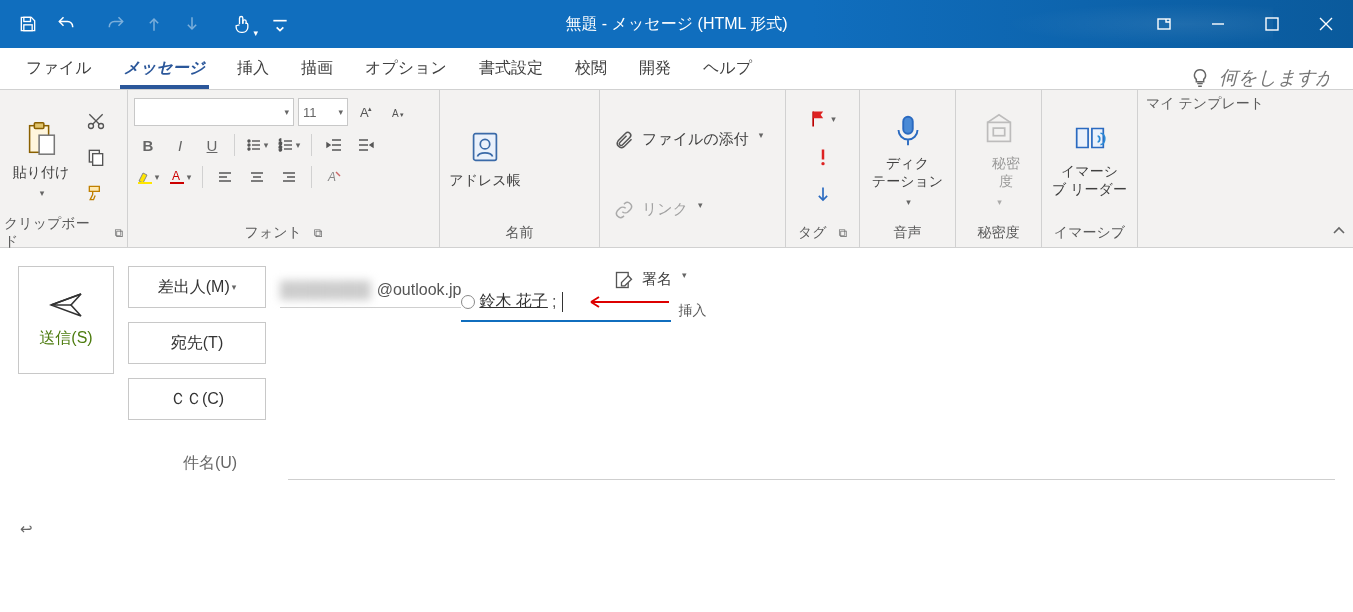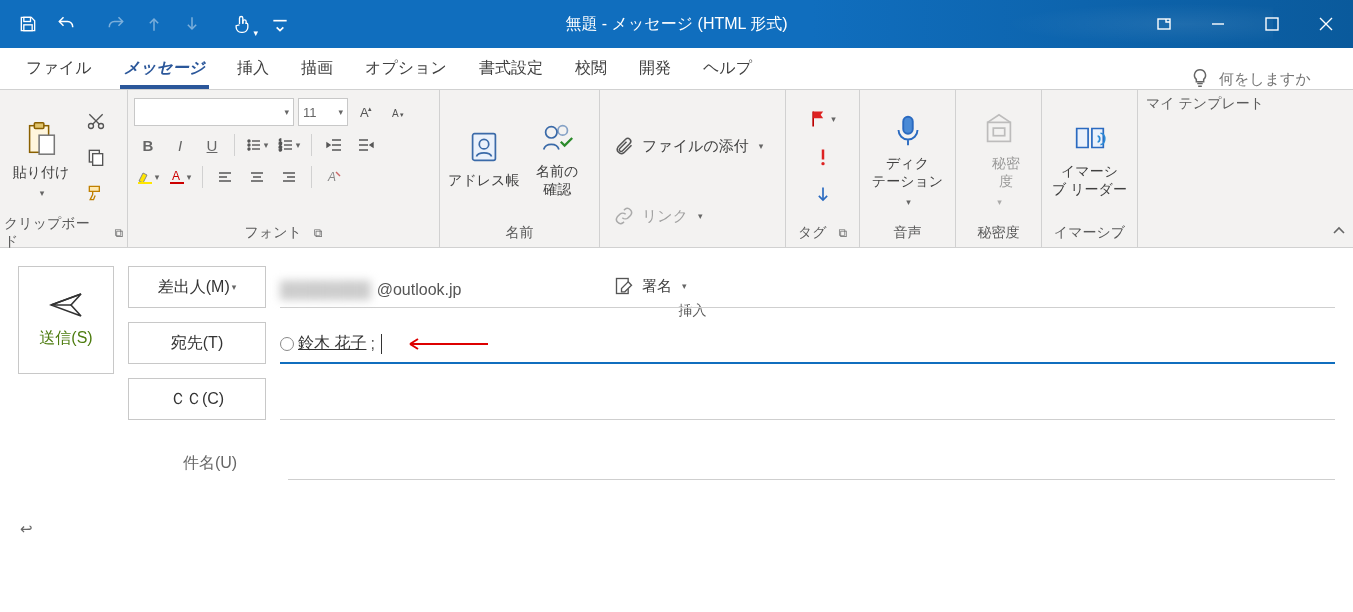--- a/index.html
+++ b/index.html
@@ -18,51 +18,51 @@
 .win-btn { width: 54px; height: 48px; display: flex; align-items: center; justify-content: center; cursor: pointer; }
 .win-btn svg { width: 14px; height: 14px; stroke:#fff; fill:none; }
 
 
 .tabs { height: 42px; display: flex; align-items: flex-end; border-bottom: 1px solid #d1d1d1; background:#fff; padding-left:10px; gap: 0; }
 .tab { padding: 0 16px; height: 42px; display: flex; align-items: center; font-size: 16px; color:#404040; cursor:pointer; }
 .tab.active { font-weight: 600; position: relative; color:#2b579a;font-style:italic;}
 .tab.active::after { content:""; position:absolute; left:12px; right:12px; bottom:0; height:4px; background:#2b579a; }
 .search-box { margin-left: auto; display:flex; align-items:center; padding-right:24px; gap:8px; color:#404040; font-size:15px;}
 .search-box svg { width:22px; height:22px; }
-.search-box input { border:none; outline:none; font-size:15px; width:110px; }
+.search-box input { border:none; outline:none; font-size:19px; width:110px;font-style:italic; }
 
 
 .ribbon { display:flex; height:158px; border-bottom:1px solid #d1d1d1; background:#f3f2f1; }
 .rgroup { display:flex; flex-direction:column; border-right:1px solid #d1d1d1; position:relative; }
 .rgroup-body { flex:1; display:flex; align-items:center; padding:4px 6px 0 6px; }
 .rgroup-label { height:28px; display:flex; align-items:center; justify-content:center; font-size:14px; color:#5a5a5a; gap:12px; padding:0 4px;}
 .rgroup-label .launcher { font-size:12px; color:#666; cursor:pointer;}
 .big-btn { display:flex; flex-direction:column; align-items:center; justify-content:center; width:82px; height:100%; cursor:pointer; gap:6px; font-size:14px; color:#404040; text-align:center; padding-top:4px;}
 .big-btn svg { width:38px; height:38px; }
 .small-col { display:flex; flex-direction:column; gap:6px; justify-content:center; padding:0 4px;}
 .small-btn { width:32px; height:30px; display:flex; align-items:center; justify-content:center; cursor:pointer;}
 .small-btn svg { width:20px; height:20px; }
 .font-row { display:flex; align-items:center; gap:4px; }
 .font-select { width:160px; height:28px; border:1px solid #c8c8c8; background:#fff; padding:0 4px; display:flex; align-items:center; justify-content:space-between; font-size:13px; color:#888;}
 .size-select { width:50px; height:28px; border:1px solid #c8c8c8; background:#fff; padding:0 4px; display:flex; align-items:center; justify-content:space-between; font-size:13px; color:#666;}
 .mini-btn { width:28px; height:26px; display:flex; align-items:center; justify-content:center; cursor:pointer; color:#666;}
 .mini-btn svg { width:16px; height:16px; }
 .drop-caret { font-size:9px; color:#666; padding-left:2px;}
-.menu-item { display:flex; align-items:center; gap:8px; height:32px; padding:0 8px; font-size:15px; color:#404040; cursor:pointer; white-space:nowrap;margin-top:36px;}
+.menu-item { display:flex; gap:8px; height:32px; padding:0 8px; font-size:15px; color:#404040; cursor:pointer; white-space:nowrap;margin-top:36px;}
 .menu-item.dim { color:#a0a0a0; }
 .menu-item svg { width:20px; height:20px; flex-shrink:0;}
 .collapse-btn { position:absolute; right:6px; bottom:4px; cursor:pointer;}
 
 
 .compose { padding: 18px 18px 0 18px; display:flex; gap:14px; position:relative;}
 .send-btn { width:96px; height:108px; border:1px solid #c8c8c8; display:flex; flex-direction:column; align-items:center; justify-content:center; gap:10px; font-size:16px; cursor:pointer; color:#4d7c0f;}
 .send-btn svg { width:34px; height:26px; }
 .header-col { display:flex; flex-direction:column; gap:14px;}
 .hdr-btn { width:138px; height:42px; border:1px solid #c8c8c8; display:flex; align-items:center; justify-content:center; font-size:16px; cursor:pointer; background:#fff; color:#333; gap:0;}
-.fields-col { flex:1; display:flex; flex-direction:column; }
+.fields-col { flex:1; display:flex; flex-direction:row; }
 .field-row { height:42px; display:flex; align-items:flex-end; }
 .field-line { flex:1; border-bottom:1px solid #cfcfcf; padding-bottom:8px; display:flex; align-items:center; gap:6px; font-size:16px; color:#555; }
 .field-line.focused { border-bottom:2px solid #106ebe; }
 .field-row + .field-row { margin-top:14px; }
 .subject-row { display:flex; align-items:center; gap:38px; margin-top:26px; padding-left:148px;}
 .subject-label { font-size:16px; color:#666; width:80px; text-align:center;}
 .subject-input { flex:1; border:none; border-bottom:1px solid #cfcfcf; height:34px; font-size:16px; outline:none; }
 .recipient-chip { display:flex; align-items:center; gap:4px; }
 .recipient-chip .circ { width:14px; height:14px; border:1px solid #8a8a8a; border-radius:50%; }
 .recipient-chip .name { text-decoration: underline; color:#333;}
@@ -329,30 +329,20 @@
   <div class="rgroup" style="width:160px;">
     <div class="rgroup-body">
       <div class="big-btn" style="width:78px;">
         <svg viewBox="0 0 40 40" fill="none" stroke="#3a6aa8" stroke-width="1.8">
             <rect x="8" y="6" width="24" height="28" rx="2" fill="#eaf1fb"></rect>
             <circle cx="20" cy="17" r="5"></circle>
             <path d="M12 30c2-5 14-5 16 0"></path>
           </svg>
         <span>アドレス帳</span>
       </div>
-      <div class="big-btn" style="width:74px;">
-        <svg viewBox="0 0 40 40" fill="none" stroke="#3a6aa8" stroke-width="1.8">
-            <circle cx="14" cy="14" r="6"></circle>
-            <circle cx="26" cy="12" r="5" opacity=".6"></circle>
-            <path d="M6 32c2-7 14-7 16 0"></path>
-            <path d="M24 24l4 4 8-8" stroke="#2a8a2a" stroke-width="2.4"></path>
-          </svg>
-        <span style="white-space:pre-line;">名前の
-確認</span>
-      </div>
     </div>
     <div class="rgroup-label">
         <span>名前</span>
       </div>
   </div>
 
   <div class="rgroup" style="width:186px;">
     <div class="rgroup-body" style="flex-direction:column;align-items:stretch;justify-content:center;gap:2px;">
       <div class="menu-item">
         <svg viewBox="0 0 24 24" fill="none" stroke="#555" stroke-width="1.8">

